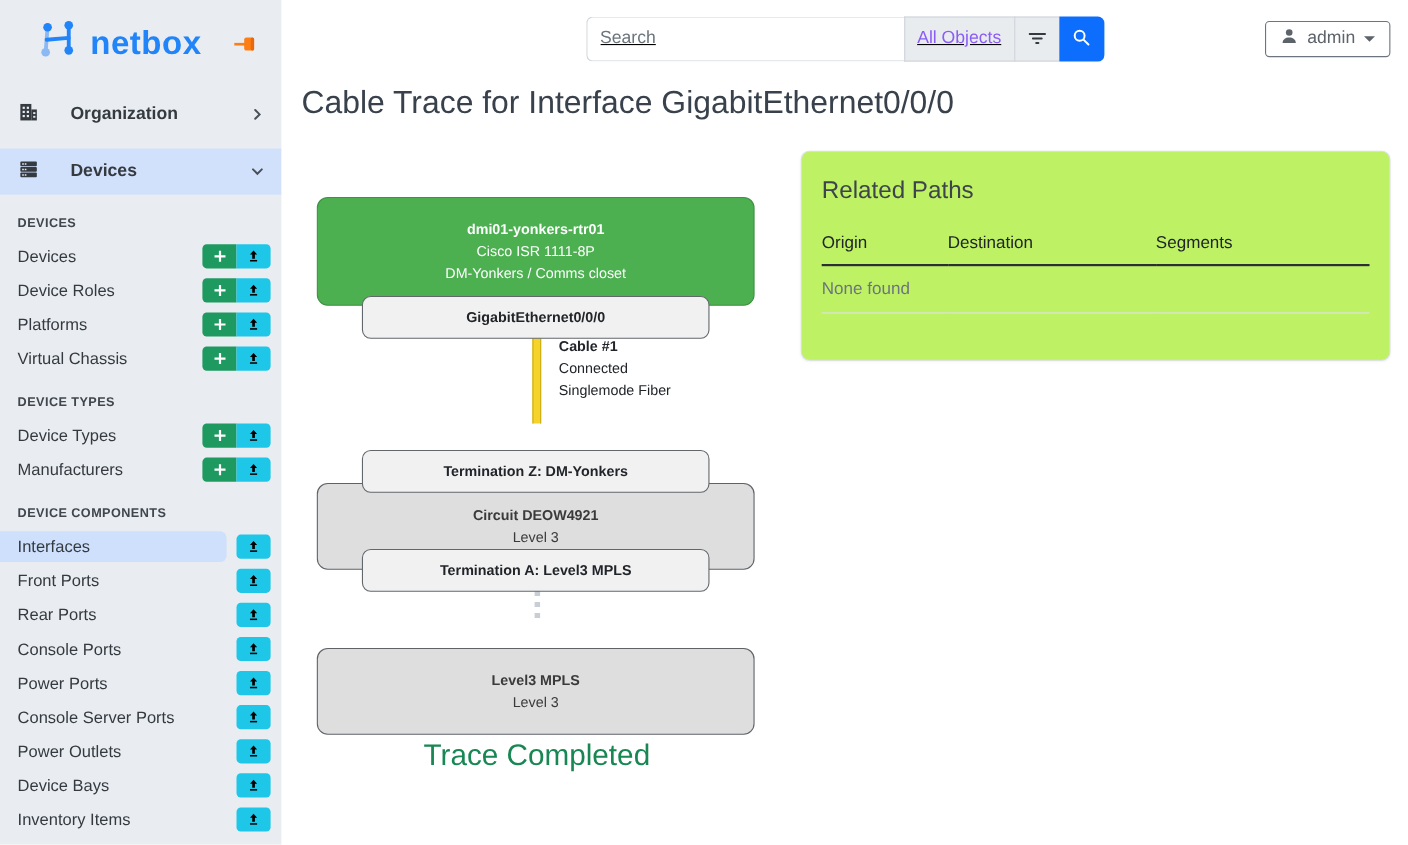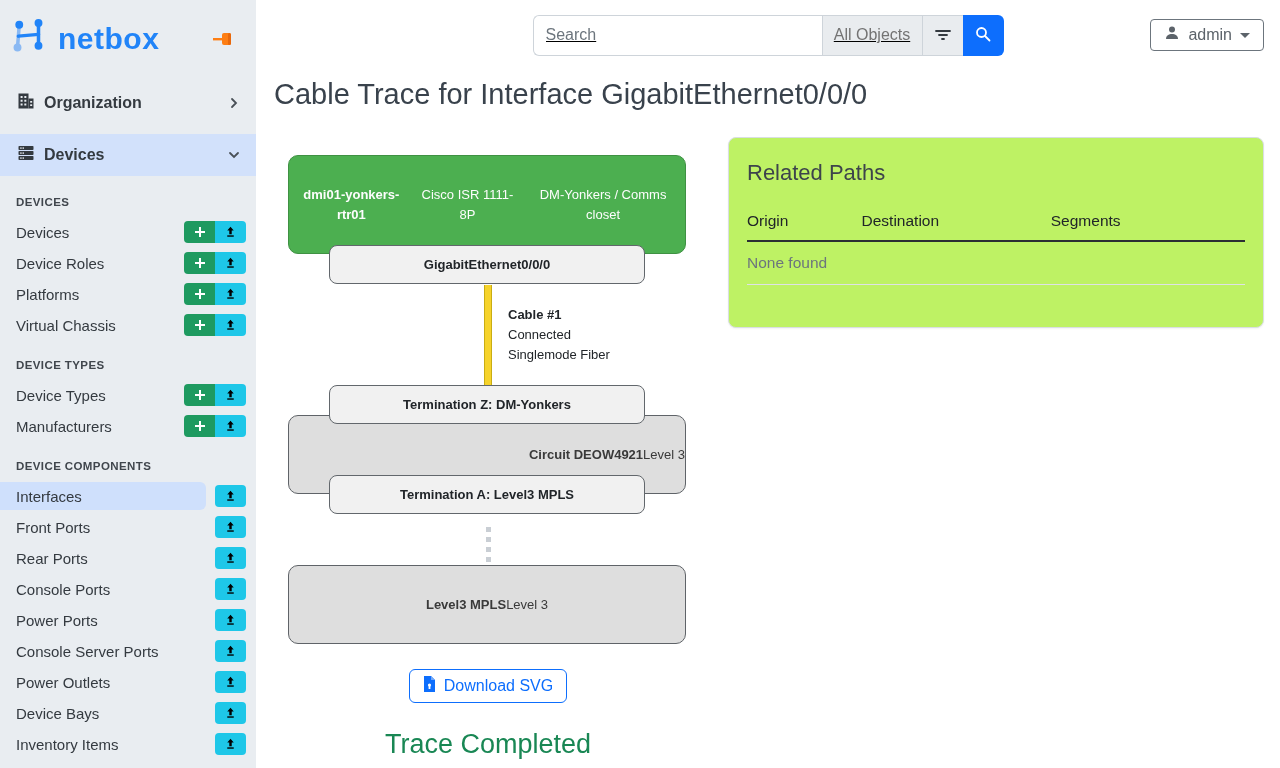--- a/index.html
+++ b/index.html
@@ -2,66 +2,66 @@
 <html><head>
 <meta charset="utf-8">
 <style>
   * { box-sizing: border-box; margin: 0; padding: 0; }
   html,body { width:1280px; height:768px; }
   body { font-family: "Liberation Sans", sans-serif; background:#fff; }
   .app { width:1280px; height:768px; display:flex; overflow:hidden; }
 
   
   .sidebar { width:256px; min-width:256px; background:#e9edf1; height:768px; overflow:hidden; }
-  .logo-row { display:flex; align-items:center; padding:16px 22px 20px 6px;text-align:right; }
+  .logo-row { display:flex; align-items:center; padding:16px 22px 20px 30px;text-align:right; }
   .logo { display:flex; align-items:center; gap:8px; text-decoration:none; cursor:pointer; }
   .logo-text { font-size:30px; font-weight:700; color:#2184f8; letter-spacing:0.5px; }
   .pin { margin-left:auto; cursor:pointer; display:flex; }
-  .nav-group { height:42px; display:flex; align-items:center; gap:8px; padding:0 16px; margin-bottom:10px; font-size:16px; font-weight:600; color:#343a40; cursor:pointer; }
+  .nav-group { height:42px; display:flex; align-items:center; gap:28px; padding:0 16px; margin-bottom:10px; font-size:16px; font-weight:600; color:#343a40; cursor:pointer; }
   .nav-group.active { background:#d2e1fb; }
   .nav-chev { margin-left:auto; display:flex; color:#495057; }
   .section-header { padding:0 16px; margin:20px 0 10px; font-size:11.5px; font-weight:700; color:#40464d; letter-spacing:0.4px; }
   .menu-item { position:relative; height:28px; margin-bottom:3px; display:flex; align-items:center; padding:0 10px 0 16px; font-size:15px; color:#343a40; cursor:pointer; }
   .menu-item.active::before { content:""; position:absolute; left:0; top:0; bottom:0; width:206px; background:#cfe0fc; border-radius:0 6px 6px 0; }
   .mi-label { position:relative; flex:1; z-index:1; }
   .btn-group { display:flex; height:22px; z-index:1; }
   .mi-btn { width:31px; height:22px; border:none; display:flex; align-items:center; justify-content:center; cursor:pointer; padding:0; }
   .btn-add { background:#1e9a60; border-radius:4px 0 0 4px; }
   .btn-import { background:#1ec7e8; border-radius:0 4px 4px 0; }
   .btn-import.solo { border-radius:4px; }
 
   
   .main { flex:1; background:#fff; display:flex; flex-direction:column; overflow:hidden; }
   .topbar { height:70px; display:flex; align-items:center; padding:0 16px; }
   .tb-spacer { flex:1; }
   .tb-right { flex:1; display:flex; justify-content:flex-end; }
   .search-group { display:flex; height:41px; width:471px;text-decoration:underline; }
   .search-input { flex:1; border:1px solid #ced4da; border-right:none; border-radius:6px 0 0 6px; padding:0 12px; font-size:16px; color:#495057; font-family:inherit; outline:none; background:#fff; }
   .search-input::placeholder { color:#6c757d; }
-  .scope-btn { width:100px; background:#e9ecef; border:1px solid #ced4da; border-right:none; display:flex; align-items:center; justify-content:center; font-size:16px; color:#737373; cursor:pointer; font-family:inherit; }
+  .scope-btn { width:100px; background:#e9ecef; border:1px solid #ced4da; border-right:none; display:flex; align-items:center; justify-content:center; font-size:16px; color:#8b5cf6; cursor:pointer; font-family:inherit; }
   .filter-btn { width:41px; background:#e9ecef; border:1px solid #ced4da; border-right:none; display:flex; align-items:center; justify-content:center; cursor:pointer; }
   .search-btn { width:41px; background:#0d6efd; border:none; border-radius:0 6px 6px 0; display:flex; align-items:center; justify-content:center; cursor:pointer; }
   .admin-btn { display:flex; align-items:center; gap:8px; padding:5px 13px; border:1px solid #6c757d; border-radius:4px; background:#fff; color:#5c636a; font-size:16px; cursor:pointer; font-family:inherit; }
   .caret-down { width:0; height:0; border-left:5px solid transparent; border-right:5px solid transparent; border-top:5px solid #5c636a; }
 
   .content { padding:0 16px; flex:1; }
   .page-title { margin:8px 0 0 2px; font-size:29px; font-weight:400; color:#39424c; }
   .content-row { display:flex; gap:24px; margin-top:26px; align-items:flex-start; }
 
   
   .trace-col { width:432px; min-width:432px; display:flex; flex-direction:column; align-items:center; }
   .diagram { position:relative; width:400px; height:490px; margin-top:18px; }
-  .node { position:absolute; display:flex; flex-direction:row; align-items:center; justify-content:center; text-align:center; font-size:13px; line-height:20px; }
+  .node { position:absolute; display:flex; flex-direction:column; align-items:center; justify-content:center; text-align:center; font-size:13px; line-height:20px;margin-top:24px; }
   .node-big { left:0; width:398px; height:99px; border-radius:10px; border:1px solid #5f6368; }
   .node-green { background:#4caf50; border-color:#3f9143; color:#fdfdfd; }
   .node-mid { background:#dedede; color:#3a3a3a; }
   .node-mid .n-title, .node-green .n-title { font-weight:700; }
   .node-small { left:41px; width:316px; height:39px; border-radius:8px; border:1px solid #62676c; background:#f1f1f1; font-weight:700; color:#212529; z-index:2; }
   .pos-iface { top:90px; } .pos-termz { top:230px; } .pos-terma { top:320px; }
-  .pos-circuit { top:260px; height:79px;justify-content:flex-end; } .pos-mpls { top:410px; height:79px; }
+  .pos-circuit { top:260px; height:79px; } .pos-mpls { top:410px; height:79px; }
   .cable-line { position:absolute; left:196px; top:130px; width:8px; height:100px; background:#f6d32b; border-left:1px solid #c9ad13; border-right:1px solid #c9ad13; z-index:1; }
   .cable-label { position:absolute; left:220px; top:150px; text-align:left; font-size:13px; line-height:20px; color:#212529; z-index:3; }
   .cable-label .n-title { font-weight:700; }
   .dotted-line { position:absolute; left:198px; top:372px; width:5px; height:36px; background:repeating-linear-gradient(to bottom, #c9ced4 0 5px, transparent 5px 10px); }
   .download-btn { margin-top:24px; display:inline-flex; align-items:center; gap:8px; padding:6px 13px; border:1px solid #0d6efd; border-radius:6px; background:#fff; color:#0d6efd; font-size:16px; cursor:pointer; font-family:inherit; }
   .trace-status { margin-top:26px; font-size:27px; font-weight:500; color:#198754; }
 
   
   .paths-card { flex:1; border:1px solid #d9dee2; border-radius:8px; padding:18px 18px 42px 18px; box-shadow:0 1px 2px rgba(0,0,0,0.05); background:#bef264; }
   .paths-title { font-size:22px; font-weight:500; color:#3d444b; margin:4px 0 20px; }
@@ -442,31 +442,20 @@
             </div>
 
             <div class="dotted-line"></div>
 
             <div class="node node-big node-mid pos-mpls">
               <div class="n-title">Level3 MPLS</div>
               <div>Level 3</div>
             </div>
           </div>
 
-          <button class="download-btn">
-            <span>
-              <svg width="13" height="16" viewBox="0 0 13 16">
-                  <path d="M1 0h7l4 4v12H1z" fill="#0d6efd"></path>
-                  <path d="M8 0l4 4H8z" fill="#74a9f7"></path>
-                  <circle cx="6.5" cy="9" r="1.6" fill="#fff"></circle>
-                  <rect x="5.6" y="10" width="1.8" height="3" fill="#fff"></rect>
-                </svg>
-            </span>
-            <span>Download SVG</span>
-          </button>
 
           <div class="trace-status">Trace Completed</div>
         </div>
 
         <div class="paths-card">
           <div class="paths-title">Related Paths</div>
           <table class="paths-table">
             <thead>
               <tr>
                 <th>Origin</th>

